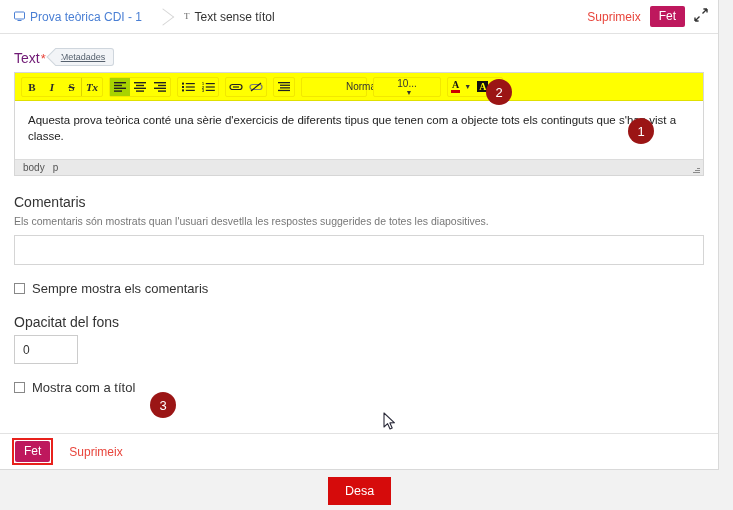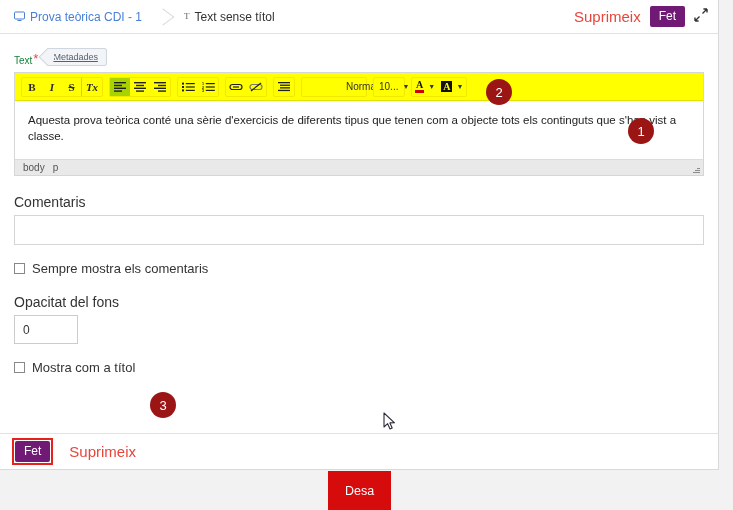--- a/index.html
+++ b/index.html
@@ -76,25 +76,25 @@
   }
 
   .header-right {
     margin-left: auto;
     display: flex;
     align-items: center;
     gap: 9px;
   }
   .link-danger {
     color: #e8453c;
-    font-size: 15px;
+    font-size: 12px;
     cursor: pointer;
   }
   .btn-blue {
-    background: #701a75;
+    background: #be185d;
     color: #fff;
     font-size: 12px;
     border: none;
     border-radius: 2px;
     padding: 4px 9px;
     cursor: pointer;
     line-height: 13px;
   }
   .expand-icon {
     color: #444;
@@ -111,22 +111,22 @@
     position: relative;
   }
 
   .field-head {
     display: flex;
     align-items: flex-end;
     height: 20px;
     margin-bottom: 6px;
   }
   .field-label {
-    font-size: 10px;
-    color: #15803d;
+    font-size: 14px;
+    color: #701a75;
     text-align: center;
   }
   .req-star {
     color: #e8453c;
     font-size: 13px;
     margin-left: 1px;
     vertical-align: super;
   }
   .meta-tab {
     margin-left: 9px;
@@ -200,21 +200,21 @@
     border: 1px solid #f2e800;
     border-radius: 2px;
     height: 20px;
     font-size: 10px;
     color: #333;
     padding: 0 5px;
     cursor: pointer;
     font-family: "Liberation Sans", sans-serif;
   }
   .tselect.w-normal { width: 66px; padding-left: 44px; }
-  .tselect.w-size { width: 32px; }
+  .tselect.w-size { width: 68px; flex-direction: column; }
   .caret {
     font-size: 7px;
     color: #333;
     margin-left: 4px;
   }
   .color-btn {
     display: flex;
     align-items: center;
     padding: 0 3px;
     height: 18px;
@@ -358,20 +358,21 @@
     line-height: 0;
   }
 
   
   .actions {
     position: absolute;
     left: 0; top: 471px;
     width: 719px;
     height: 39px;
     display: flex;
+    align-items: center;
     justify-content: center;
     gap: 8px;
   }
   .btn-red {
     background: #d60b0b;
     color: #fff;
     border: none;
     font-size: 12.5px;
     padding: 7px 17px;
     cursor: pointer;
@@ -554,20 +555,21 @@
           <span class="grip">
               <i></i>
               <i></i>
               <i></i>
             </span>
         </div>
       </div>
 
       
       <div class="sec-title">Comentaris</div>
+      <div class="sec-help">Els comentaris són mostrats quan l'usuari desvetlla les respostes suggerides de totes les diapositives.</div>
       <input class="text-input" type="text" placeholder="" style="">
 
       <div class="checkrow">
         <span class="cbox"></span>
         <span class="cbox-label">Sempre mostra els comentaris</span>
       </div>
 
       
       <div class="sec-title">Opacitat del fons</div>
       <input class="small-input" type="text" value="0" style="">

